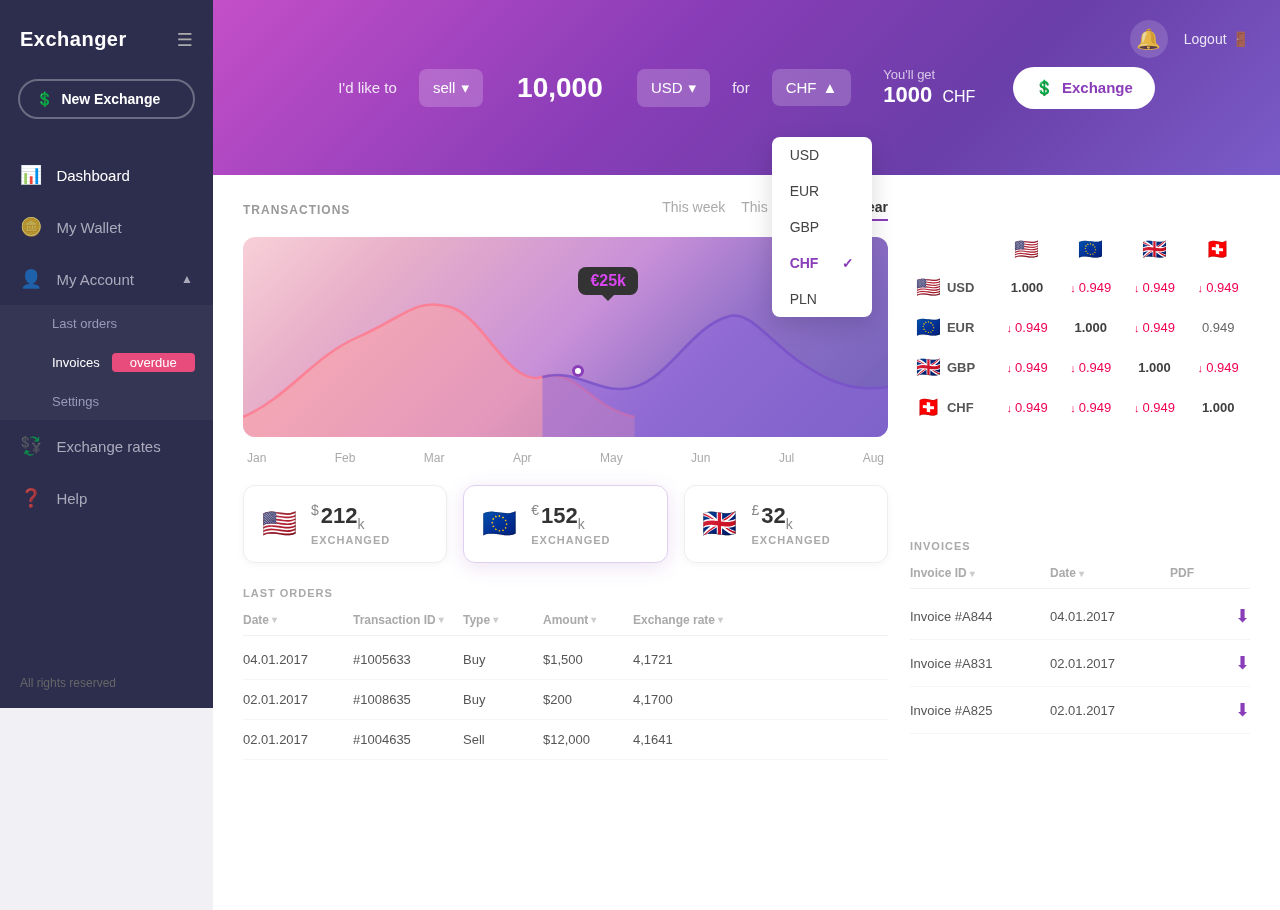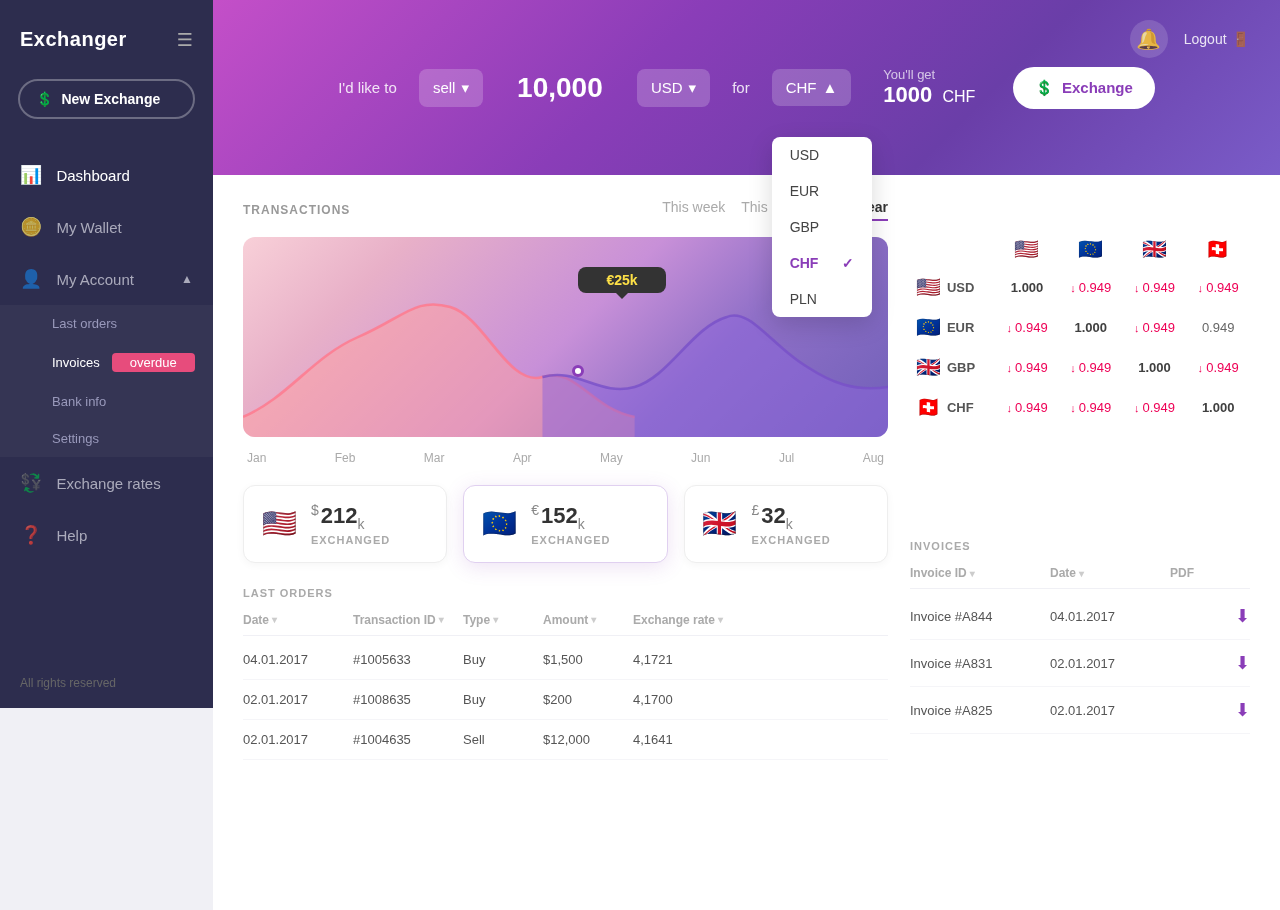--- a/index.html
+++ b/index.html
@@ -290,24 +290,24 @@
       height: 200px;
       position: relative;
       overflow: hidden;
       margin-bottom: 14px;
     }
     .chart-tooltip {
       position: absolute;
       top: 30px;
       left: 52%;
       background: #333;
-      color: #fde047;
+      color: #d946ef;
       border-radius: 8px;
-      padding: 5px 28px;
-      font-size: 14px;
+      padding: 5px 12px;
+      font-size: 16px;
       font-weight: 600;
     }
     .chart-tooltip::after {
       content: '';
       position: absolute;
       bottom: -6px;
       left: 50%;
       transform: translateX(-50%);
       border: 6px solid transparent;
       border-bottom: none;
@@ -473,23 +473,20 @@
       <span>My Account</span>
       <span class="nav-chevron">▲</span>
     </div>
     <div class="nav-sub">
       <div class="nav-sub-item">
         <span>Last orders</span>
       </div>
       <div class="nav-sub-item active-sub">
         <span>Invoices</span>
         <span class="badge-overdue">overdue</span>
-      </div>
-      <div class="nav-sub-item">
-        <span>Bank info</span>
       </div>
       <div class="nav-sub-item">
         <span>Settings</span>
       </div>
     </div>
     <div class="nav-item">
       <span class="nav-icon">💱</span>
       <span>Exchange rates</span>
     </div>
     <div class="nav-item">

